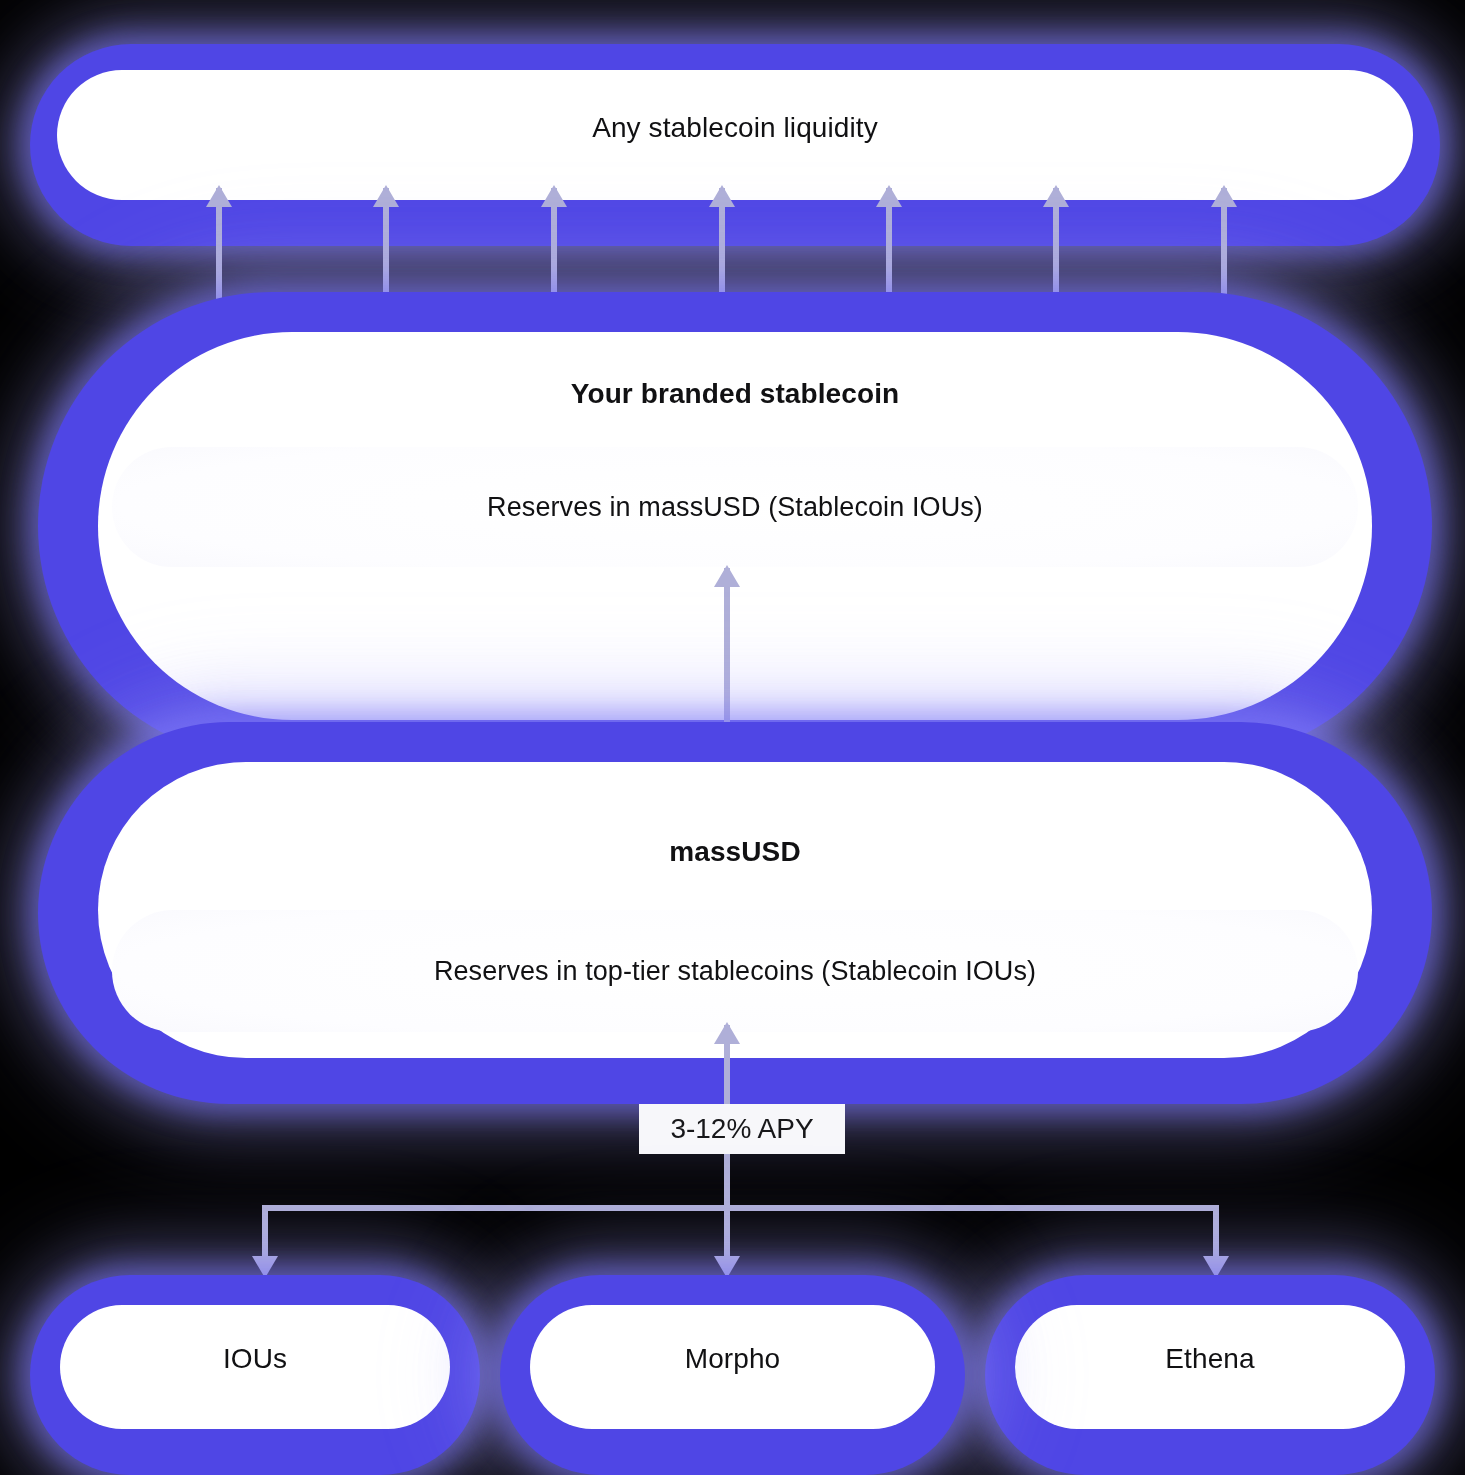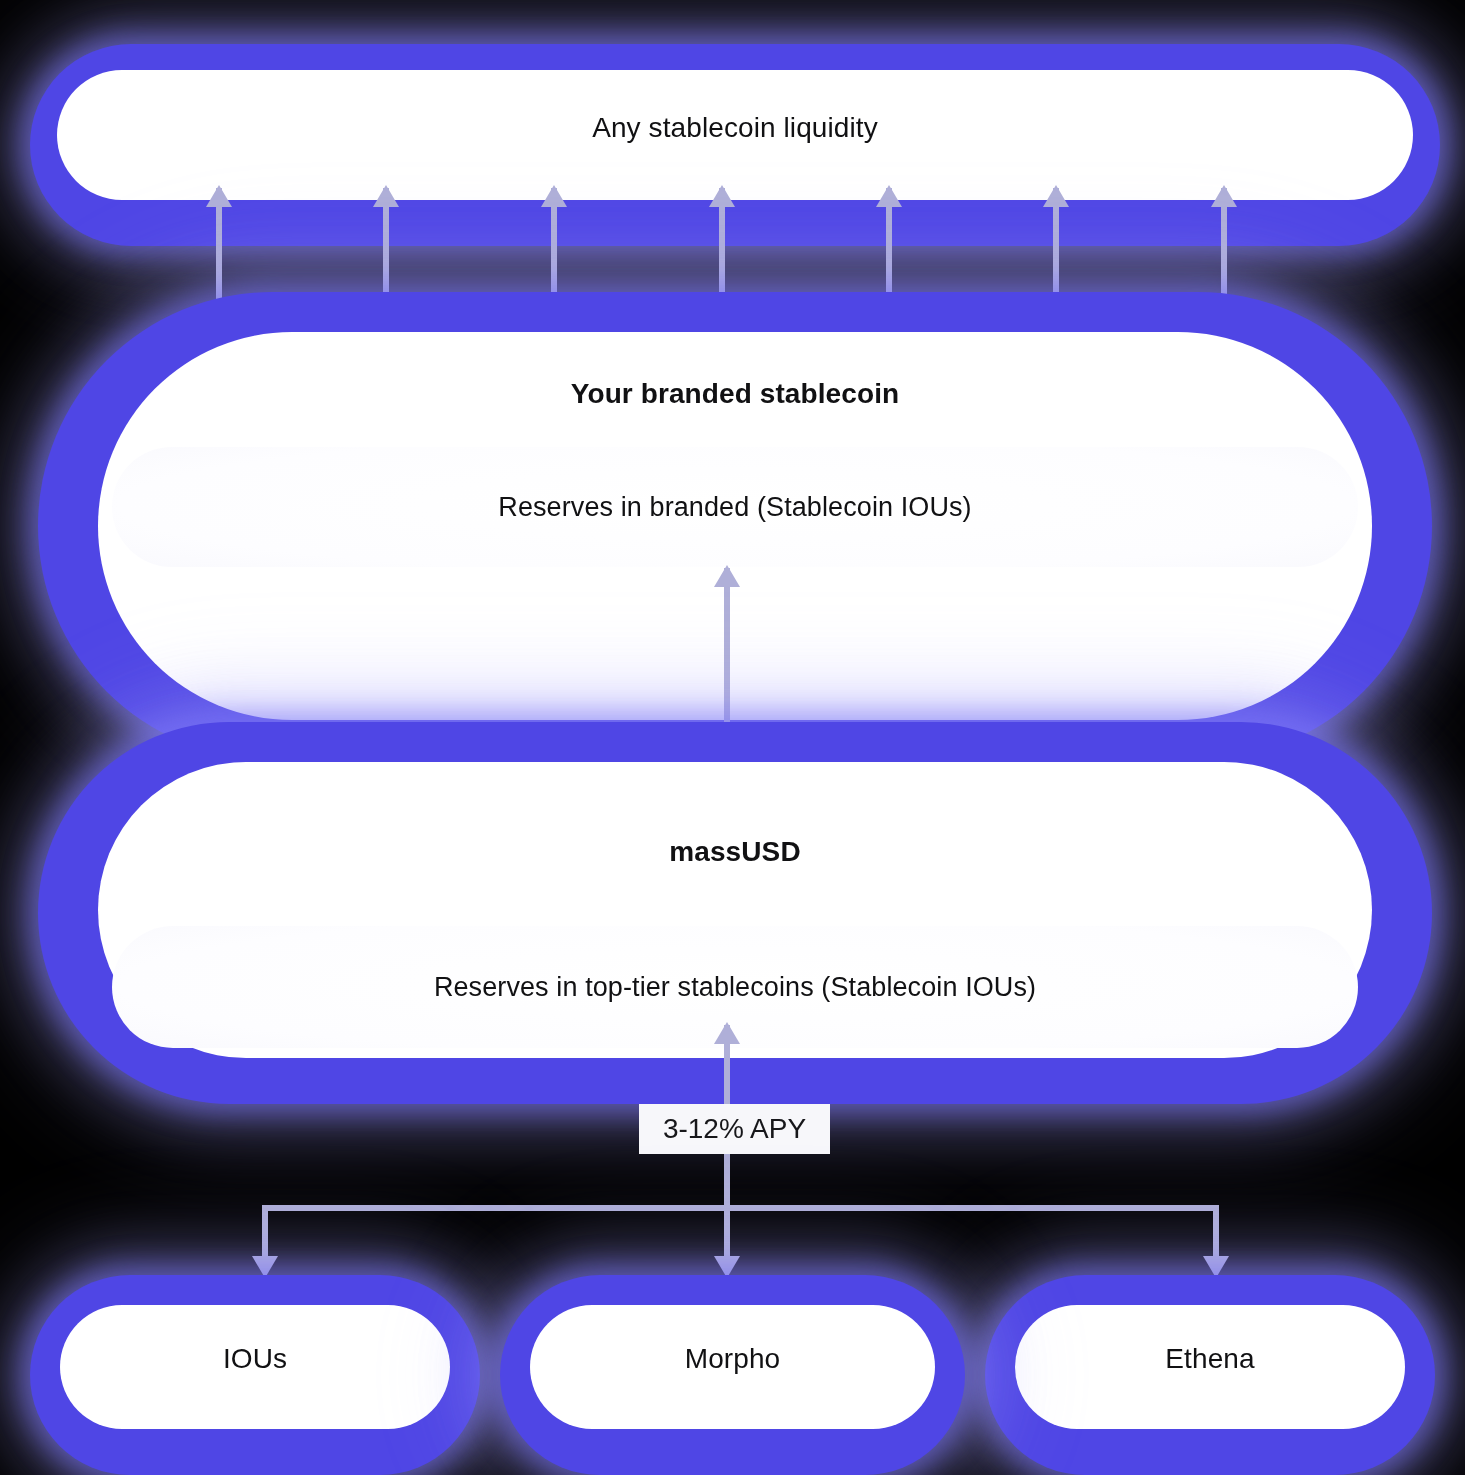--- a/index.html
+++ b/index.html
@@ -139,43 +139,43 @@
 
   <div class="arrowhead up" style="left:1211px; top:185px;"></div>
   <div class="conn v" style="left:1221px; top:188px; height:128px;"></div>
   <div class="arrowhead down" style="left:1211px; top:311px;"></div>
 
   <div class="node" style="left:38px; top:292px; width:1394px; height:468px;text-decoration:underline;">
     <div class="inner" style="left:60px; top:40px; right:60px; bottom:40px;">
       <div class="label bold" style="top:46px; font-size:28px;">Your branded stablecoin</div>
 
       <div class="subpill" style="left:14px; top:115px; right:14px; height:120px;">
-        <span class="label regular" style="font-size:27px;">Reserves in branded (Stablecoin IOUs)</span>
+        <span class="label regular" style="font-size:27px;">Reserves in massUSD (Stablecoin IOUs)</span>
       </div>
     </div>
   </div>
 
   <div class="arrowhead up" style="left:714px; top:565px;"></div>
   <div class="conn v" style="left:724px; top:568px; height:186px;"></div>
   <div class="arrowhead down" style="left:714px; top:749px;"></div>
 
   <div class="node" style="left:38px; top:722px; width:1394px; height:382px;">
     <div class="inner" style="left:60px; top:40px; right:60px; bottom:46px;">
       <div class="label bold" style="top:74px; font-size:28px;">massUSD</div>
 
-      <div class="subpill" style="left:14px; top:164px; right:14px; height:122px;justify-content:center;">
+      <div class="subpill" style="left:14px; top:148px; right:14px; height:122px;justify-content:center;">
         <span class="label regular" style="font-size:27px;">Reserves in top-tier stablecoins (Stablecoin IOUs)</span>
       </div>
     </div>
   </div>
 
   <div class="arrowhead up" style="left:714px; top:1022px;"></div>
   <div class="conn v" style="left:724px; top:1025px; height:210px;"></div>
 
-  <div class="chip" style="left:639px; top:1104px; width:191px; height:50px; font-size:28px;">
+  <div class="chip" style="left:639px; top:1104px; width:206px; height:50px; font-size:28px;">
     <span>3-12% APY</span>
   </div>
 
   <div class="conn h" style="left:262px; top:1205px; width:957px;"></div>
 
   <div class="conn v" style="left:262px; top:1205px; height:56px;"></div>
   <div class="arrowhead down" style="left:252px; top:1256px;"></div>
 
   <div class="conn v" style="left:724px; top:1205px; height:56px;"></div>
   <div class="arrowhead down" style="left:714px; top:1256px;"></div>

